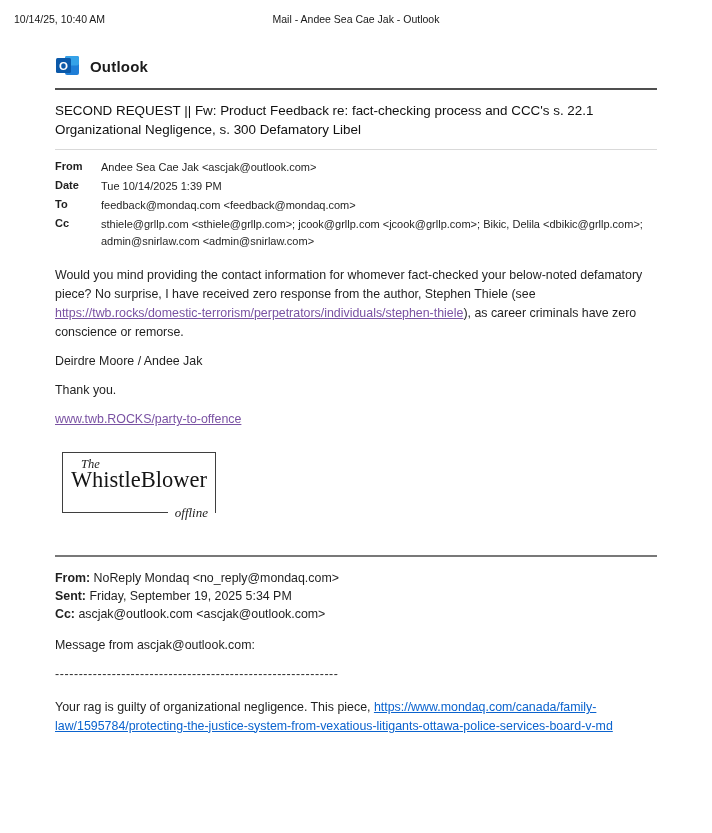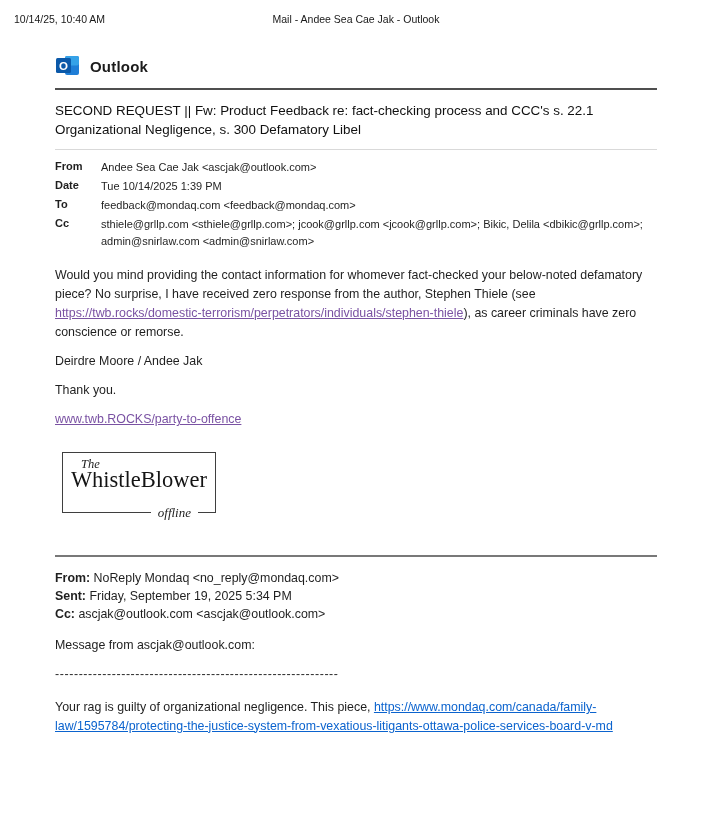--- a/index.html
+++ b/index.html
@@ -30,21 +30,21 @@
   .body-text p{margin:10px 0 0;}
   .body-text p.first{margin-top:14px;}
   a.vlink{color:#7a52a3;text-decoration:underline;}
   a.blink{color:#0b63ce;text-decoration:underline;}
   
   .wb-box{position:relative;width:152px;height:59px;border:1.5px solid #3f3f3f;margin:23px 0 0 7px;}
   .wb-the{position:absolute;top:-9px;left:11px;background:#fff;padding:0 7px;
           font-family:"Liberation Serif",serif;font-style:italic;font-size:12.5px;color:#222;margin-top:13px;}
   .wb-main{text-align:center;margin-top:14px;font-family:"Liberation Serif",serif;
            font-size:22.5px;color:#141414;}
-  .wb-offline{position:absolute;bottom:-9px;right:17px;background:#fff;padding:0 7px;
+  .wb-offline{position:absolute;bottom:-9px;right:0;background:#fff;padding:0 7px;
           font-family:"Liberation Serif",serif;font-style:italic;font-size:13px;color:#222;}
   
   .qhdr{margin-top:12px;font-size:12.4px;line-height:18px;}
   .qhdr .qrow b{font-weight:700;}
   .msg-from{margin:15px 0 0;font-size:12.4px;}
   .dashes{margin:15px 0 0;font-size:12.4px;letter-spacing:0.6px;color:#2a2a2a;}
   .final{margin:17px 0 0;font-size:12.4px;line-height:18.5px;overflow-wrap:break-word;}
 </style>
 </head>
 <body>

